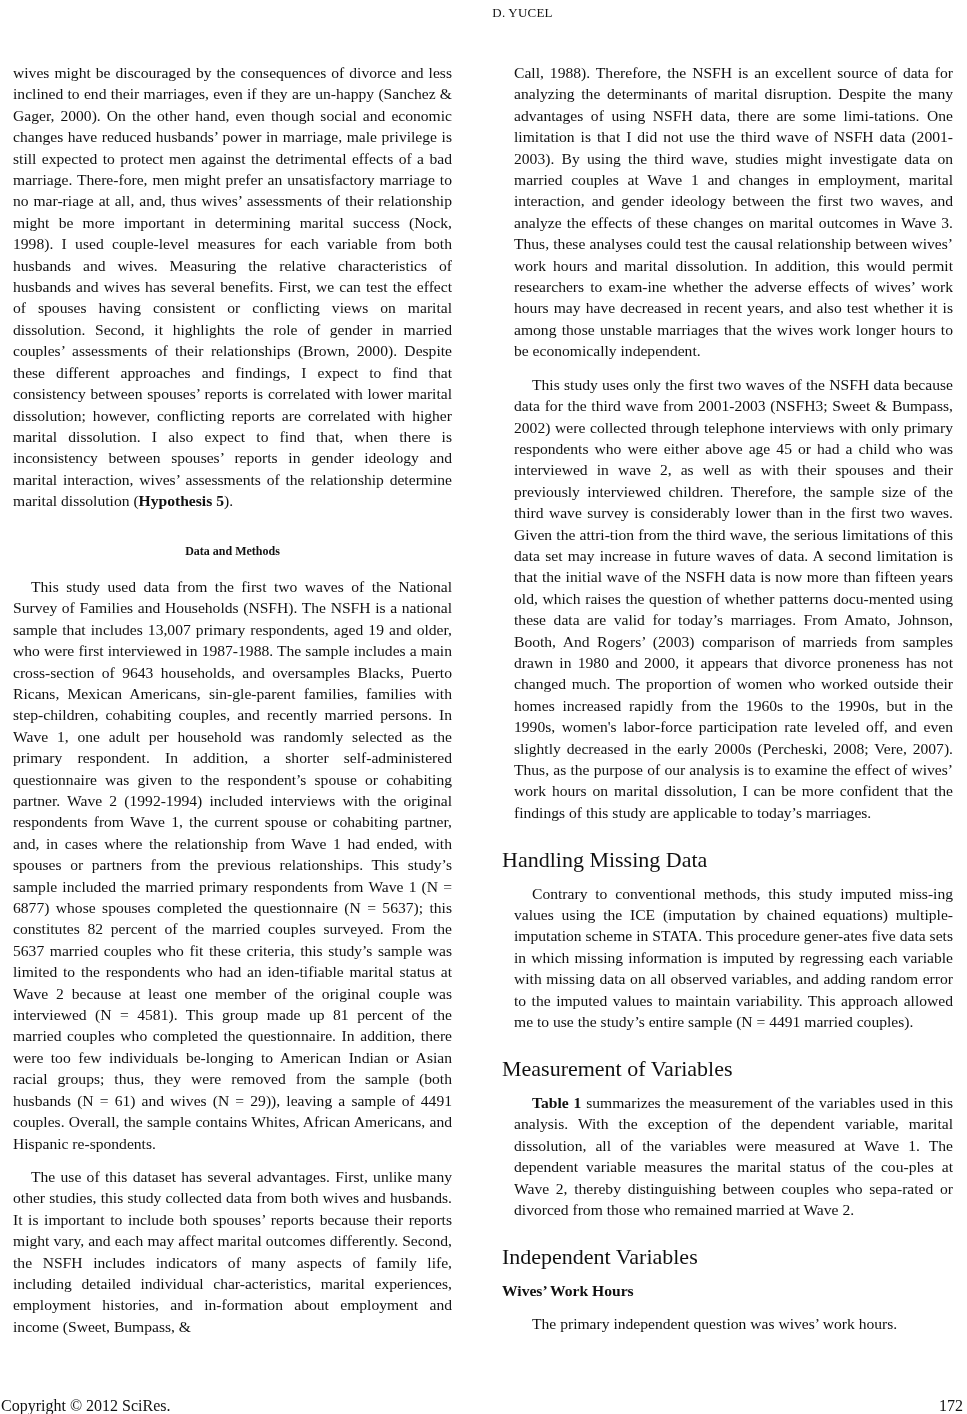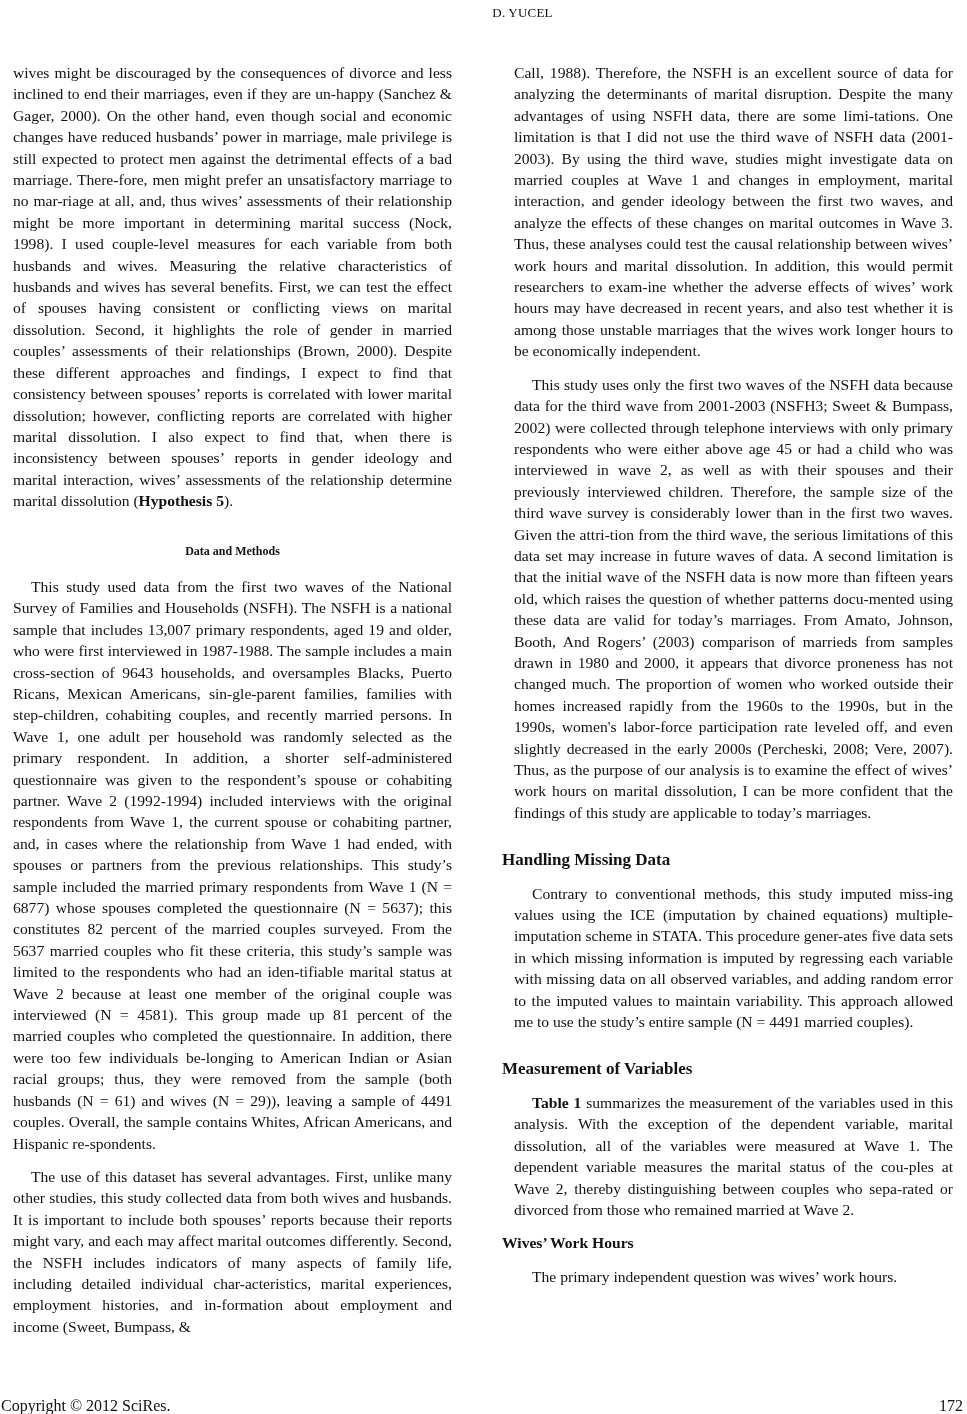--- a/index.html
+++ b/index.html
@@ -7,21 +7,21 @@
          font-family:"Liberation Serif", "DejaVu Serif", serif; color:#111; }
   .running-head { position:absolute; top:5px; left:0; width:967px; text-align:center;
                   font-size:13px; letter-spacing:0.2px;padding-left:39px; }
   .col { position:absolute; top:50px; width:463px; font-size:15.6px; line-height:21.4px;
          text-align:justify; hyphens:none; }
   .col-left { left:1px; }
   .col-right { left:502px; }
   .col p { margin:12px; text-indent:18px; }
   .col p.noindent { text-indent:0; }
   .sec-title { text-align:center; font-weight:bold; font-size:12px; margin:29px 0 14px 0; text-indent:0; }
-  .subsec { font-weight:bold; font-size:17px; margin:26px 0 12px 0; text-indent:0; }
+  .subsec { font-weight:normal; font-size:22px; margin:26px 0 12px 0; text-indent:0; }
   .subsub { font-weight:bold; font-size:15.6px; margin:12px 0 0 0; text-indent:0; }
   .footer { position:absolute; top:1397px; font-size:16px; }
   .footer-left { left:1px; }
   .footer-right { right:4px; }
   b { font-weight:bold; }
 </style>
 </head>
 <body>
 
 <div class="running-head">D. YUCEL</div>
@@ -33,18 +33,19 @@
   <p>The use of this dataset has several advantages. First, unlike many other studies, this study collected data from both wives and husbands. It is important to include both spouses’ reports because their reports might vary, and each may affect marital outcomes differently. Second, the NSFH includes indicators of many aspects of family life, including detailed individual char-acteristics, marital experiences, employment histories, and in-formation about employment and income (Sweet, Bumpass, &amp;</p>
 </div>
 
 <div class="col col-right">
   <p class="noindent">Call, 1988). Therefore, the NSFH is an excellent source of data for analyzing the determinants of marital disruption. Despite the many advantages of using NSFH data, there are some limi-tations. One limitation is that I did not use the third wave of NSFH data (2001-2003). By using the third wave, studies might investigate data on married couples at Wave 1 and changes in employment, marital interaction, and gender ideology between the first two waves, and analyze the effects of these changes on marital outcomes in Wave 3. Thus, these analyses could test the causal relationship between wives’ work hours and marital dissolution. In addition, this would permit researchers to exam-ine whether the adverse effects of wives’ work hours may have decreased in recent years, and also test whether it is among those unstable marriages that the wives work longer hours to be economically independent.</p>
   <p>This study uses only the first two waves of the NSFH data because data for the third wave from 2001-2003 (NSFH3; Sweet &amp; Bumpass, 2002) were collected through telephone interviews with only primary respondents who were either above age 45 or had a child who was interviewed in wave 2, as well as with their spouses and their previously interviewed children. Therefore, the sample size of the third wave survey is considerably lower than in the first two waves. Given the attri-tion from the third wave, the serious limitations of this data set may increase in future waves of data. A second limitation is that the initial wave of the NSFH data is now more than fifteen years old, which raises the question of whether patterns docu-mented using these data are valid for today’s marriages. From Amato, Johnson, Booth, And Rogers’ (2003) comparison of marrieds from samples drawn in 1980 and 2000, it appears that divorce proneness has not changed much. The proportion of women who worked outside their homes increased rapidly from the 1960s to the 1990s, but in the 1990s, women's labor-force participation rate leveled off, and even slightly decreased in the early 2000s (Percheski, 2008; Vere, 2007). Thus, as the purpose of our analysis is to examine the effect of wives’ work hours on marital dissolution, I can be more confident that the findings of this study are applicable to today’s marriages.</p>
   <div class="subsec">Handling Missing Data</div>
   <p>Contrary to conventional methods, this study imputed miss-ing values using the ICE (imputation by chained equations) multiple-imputation scheme in STATA. This procedure gener-ates five data sets in which missing information is imputed by regressing each variable with missing data on all observed variables, and adding random error to the imputed values to maintain variability. This approach allowed me to use the study’s entire sample (N = 4491 married couples).</p>
   <div class="subsec">Measurement of Variables</div>
   <p><b>Table 1</b><span> summarizes the measurement of the variables used in this analysis. With the exception of the dependent variable, marital dissolution, all of the variables were measured at Wave 1. The dependent variable measures the marital status of the cou-ples at Wave 2, thereby distinguishing between couples who sepa-rated or divorced from those who remained married at Wave 2.</span></p>
+  <div class="subsec">Independent Variables</div>
   <div class="subsub">Wives’ Work Hours</div>
   <p>The primary independent question was wives’ work hours.</p>
 </div>
 
 <div class="footer footer-left">Copyright © 2012 SciRes.</div>
 <div class="footer footer-right">172</div>
 
 </body></html>

